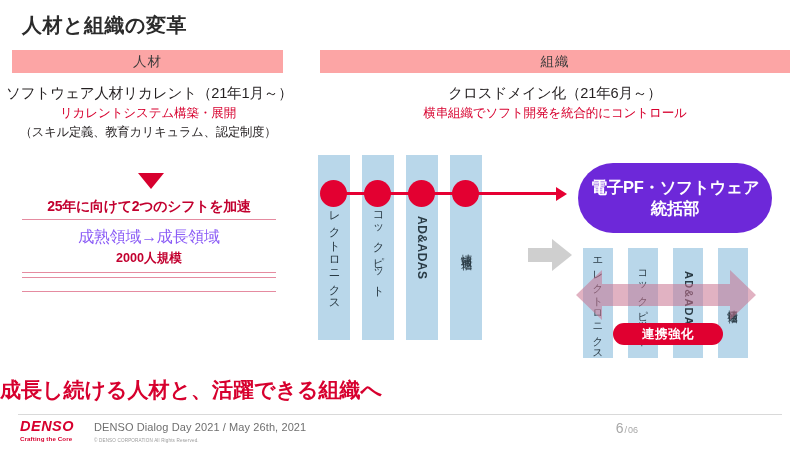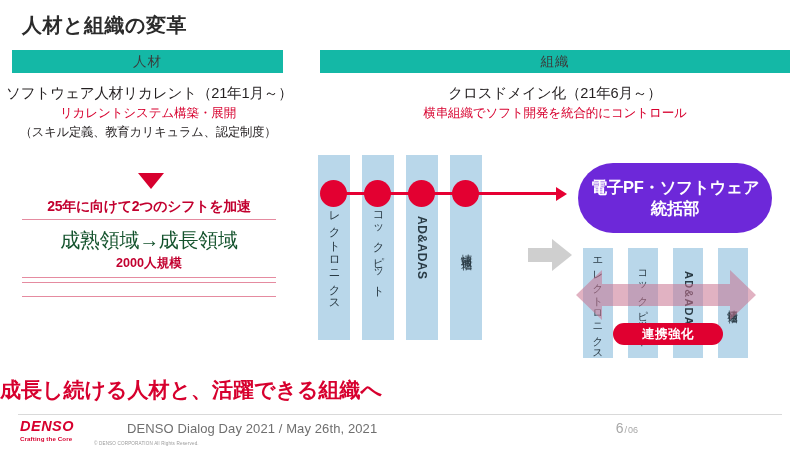--- a/index.html
+++ b/index.html
@@ -32,21 +32,21 @@
     font-weight: 700;
     letter-spacing: .5px;
     color: #2b2b2b;
     white-space: nowrap;
   }
 
   
   .col-head {
     position: absolute;
     height: 23px;
-    background: #14b8a6;
+    background: #fca5a5;
     display: flex;
     align-items: center;
     justify-content: center;
     font-size: 13.5px;
     color: #3b3b3b;
     letter-spacing: 1px;
   }
   .col-head.left  { left: 12px;  top: 50px; width: 271px; }
   .col-head.right { left: 320px; top: 50px; width: 470px; }
 
@@ -110,22 +110,22 @@
     white-space: nowrap;
   }
   .rule {
     height: 1px;
     background: #e58ba0;
     margin: 0;
   }
   .rule.gap  { margin-top: 4px; }
   .shift-row { padding: 7px 0 6px; }
   .shift-main {
-    font-size: 20px;
-    color: #14532d;
+    font-size: 16px;
+    color: #8b5cf6;
     line-height: 1.3;
     letter-spacing: -0.3px;
     white-space: nowrap;
   }
   .shift-count {
     font-size: 12.6px;
     font-weight: 700;
     color: #c2002f;
     margin-top: 3px;
     line-height: 1.2;
@@ -300,25 +300,24 @@
     color: #d7002e;
     letter-spacing: .1px;
     margin-top: 2px;
   }
   .foot-text {
     position: absolute;
     left: 94px;
     top: 420px;
   }
   .foot-line1 {
-    font-size: 13px;
+    font-size: 11px;
     color: #6f6f6f;
     letter-spacing: .1px;
     line-height: 1.4;
-    margin-left: 33px;
   }
   .foot-line2 {
     font-size: 4.6px;
     color: #9b9b9b;
     letter-spacing: .15px;
     line-height: 1.6;
     margin-top: 2px;
   }
   .page-no {
     position: absolute;

